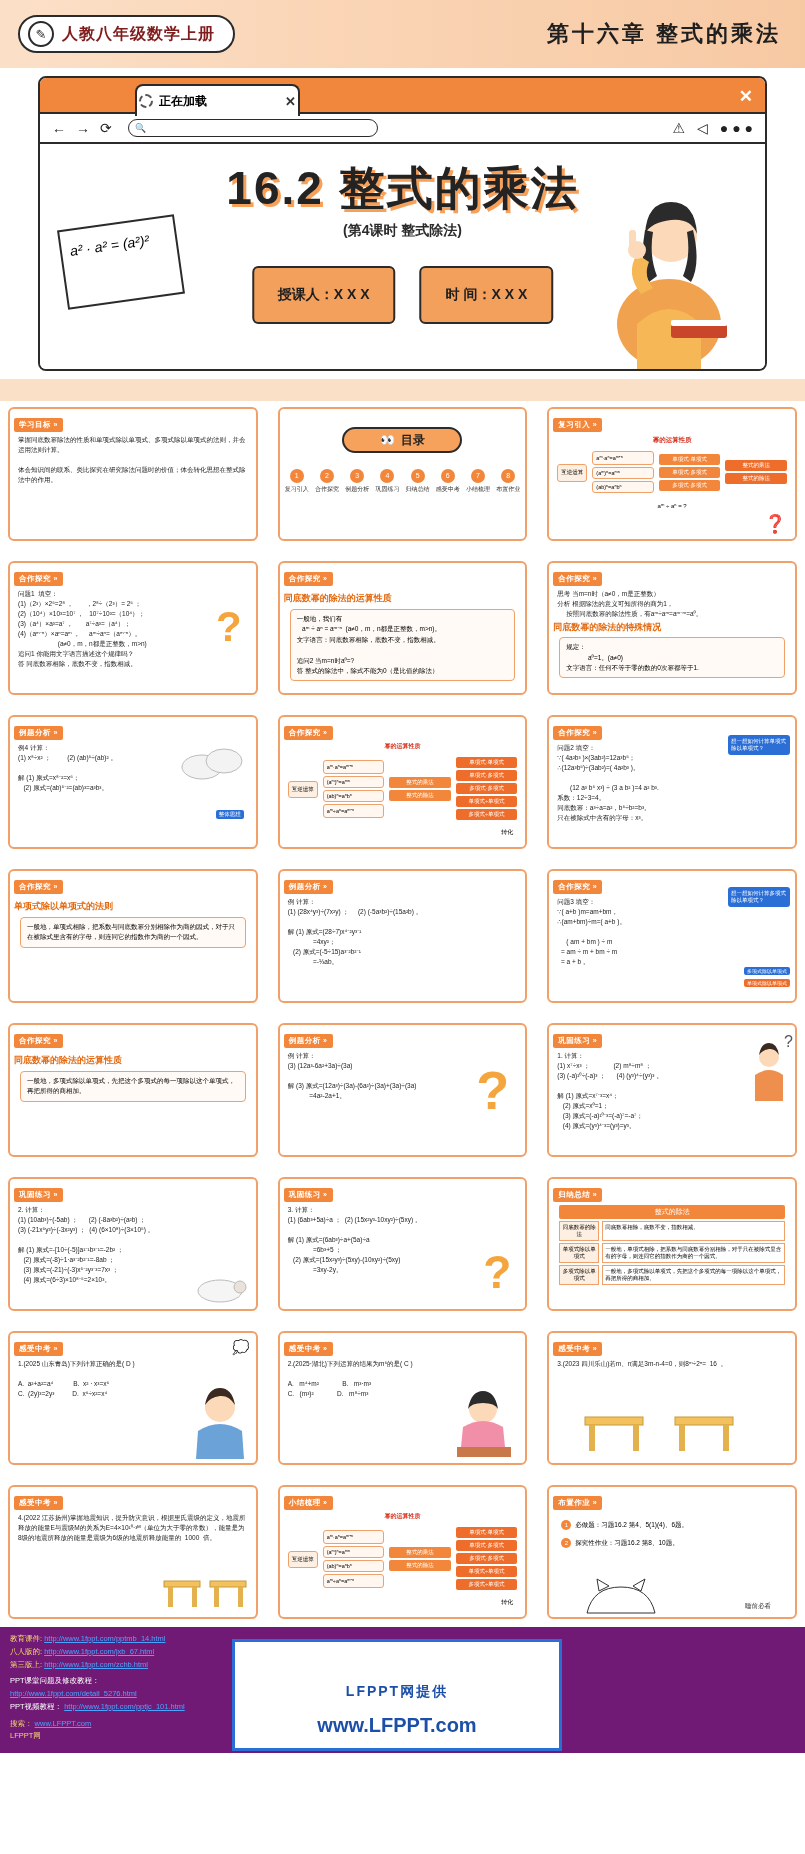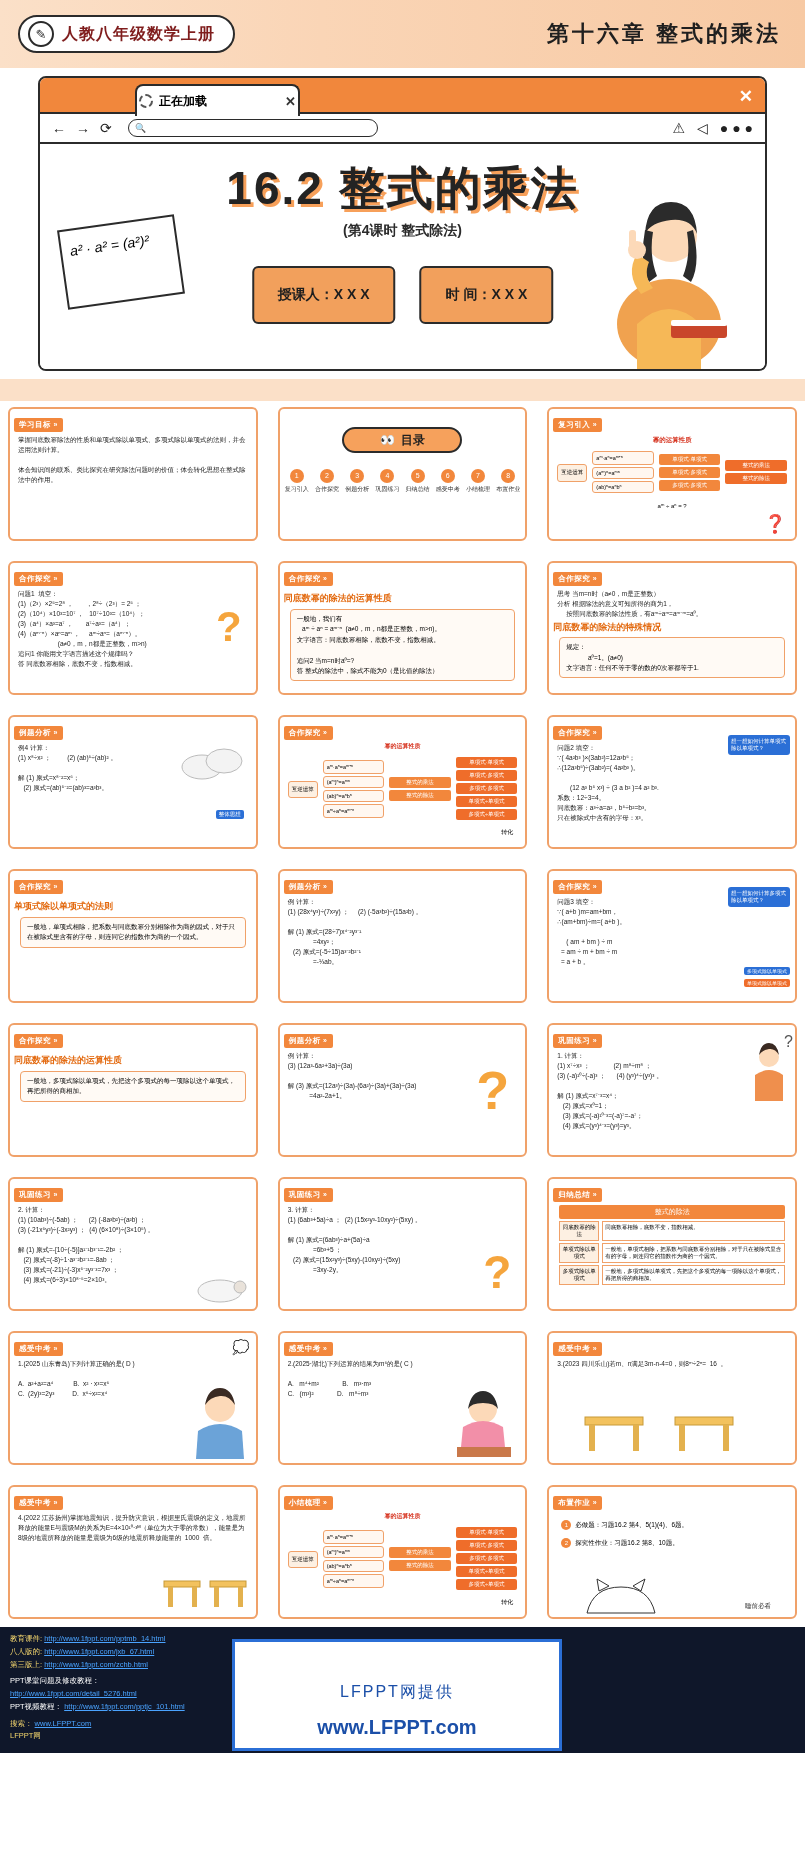--- a/index.html
+++ b/index.html
@@ -281,40 +281,40 @@
   }
   .fchip {
     background: #f2873c; color: #fff; border-radius: 2px;
     padding: 2px 3px; margin-bottom: 2px; font-size: 5.5px;
     text-align: center;
   }
   .fchip.alt { background: #ef6d2a; }
 
   
   .footer {
-    background: #0f172a;
+    background: #701a75;
     color: #f5d76e;
     font-size: 7.5px;
     line-height: 1.7;
     padding: 6px 10px 10px 10px;
     position: relative;
     min-height: 120px;
   }
   .footer a { color: #4aa3ff; text-decoration: underline; }
   .footer .w { color: #fff; }
   .promo {
     position: absolute;
     left: 232px; top: 12px;
     width: 330px; height: 112px;
     background: #fff;
     border: 3px solid #2b6fd6;
     display: flex; flex-direction: column;
     align-items: center; justify-content: center;
   }
-  .promo-1 { font-size: 16px; font-weight: normal; color: #1b4fa8; letter-spacing: 2px; margin-top: 32px; }
+  .promo-1 { font-size: 14px; font-weight: bold; color: #1b4fa8; letter-spacing: 2px; margin-top: 32px; }
   .promo-2 { font-size: 20px; font-weight: bold; color: #1b4fa8; margin-top: 4px; }
 </style>
 </head>
 <body>
 
 <div class="page">
 
   <div class="header">
     <div class="hdr-badge">
       <span class="hdr-circle">✎</span>

